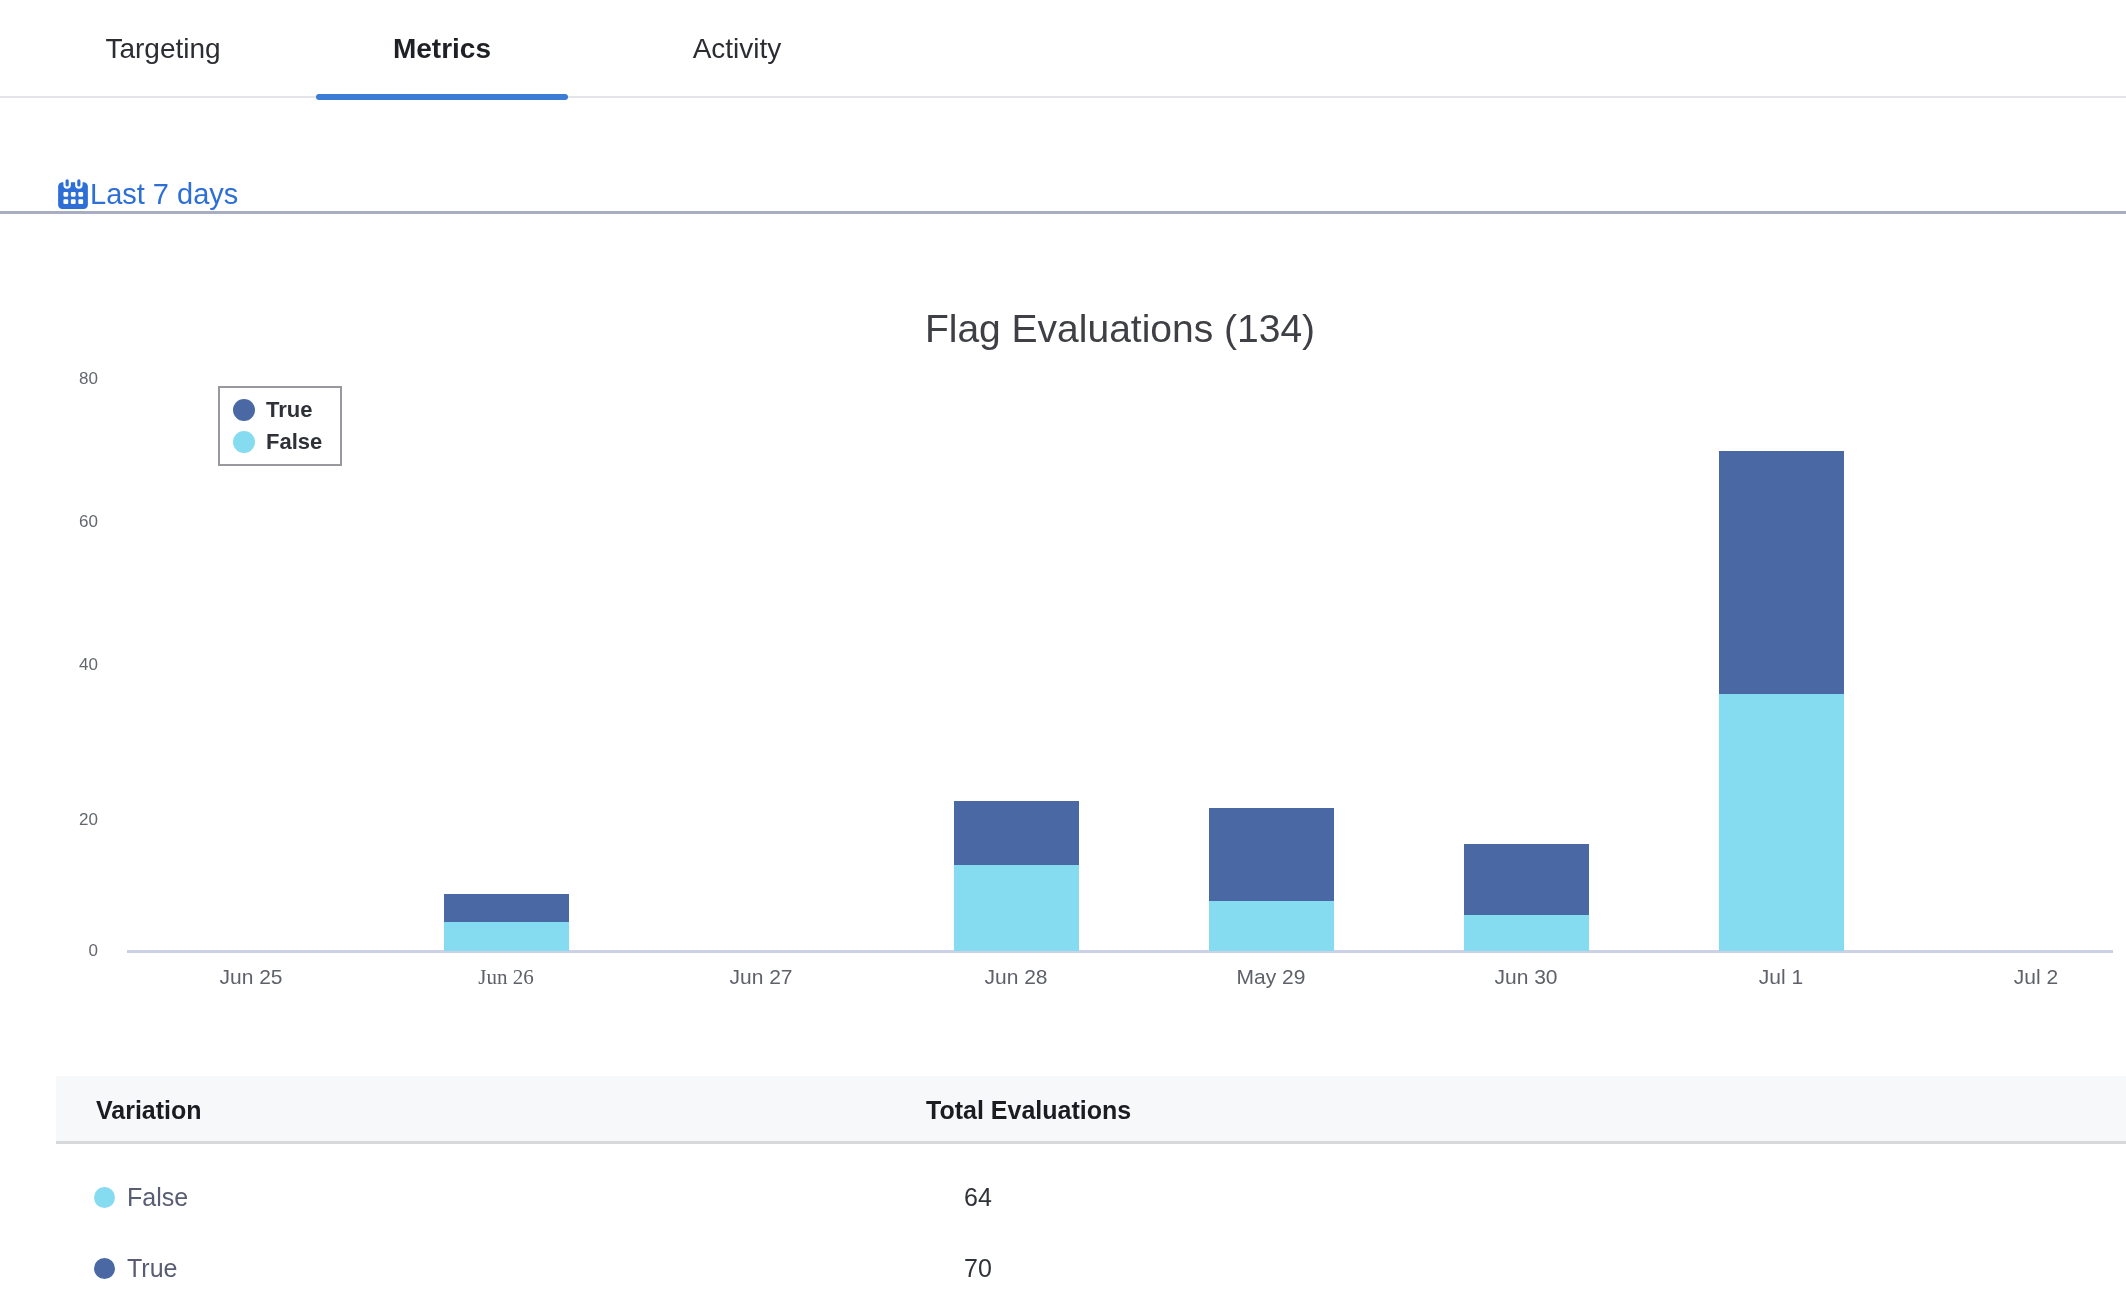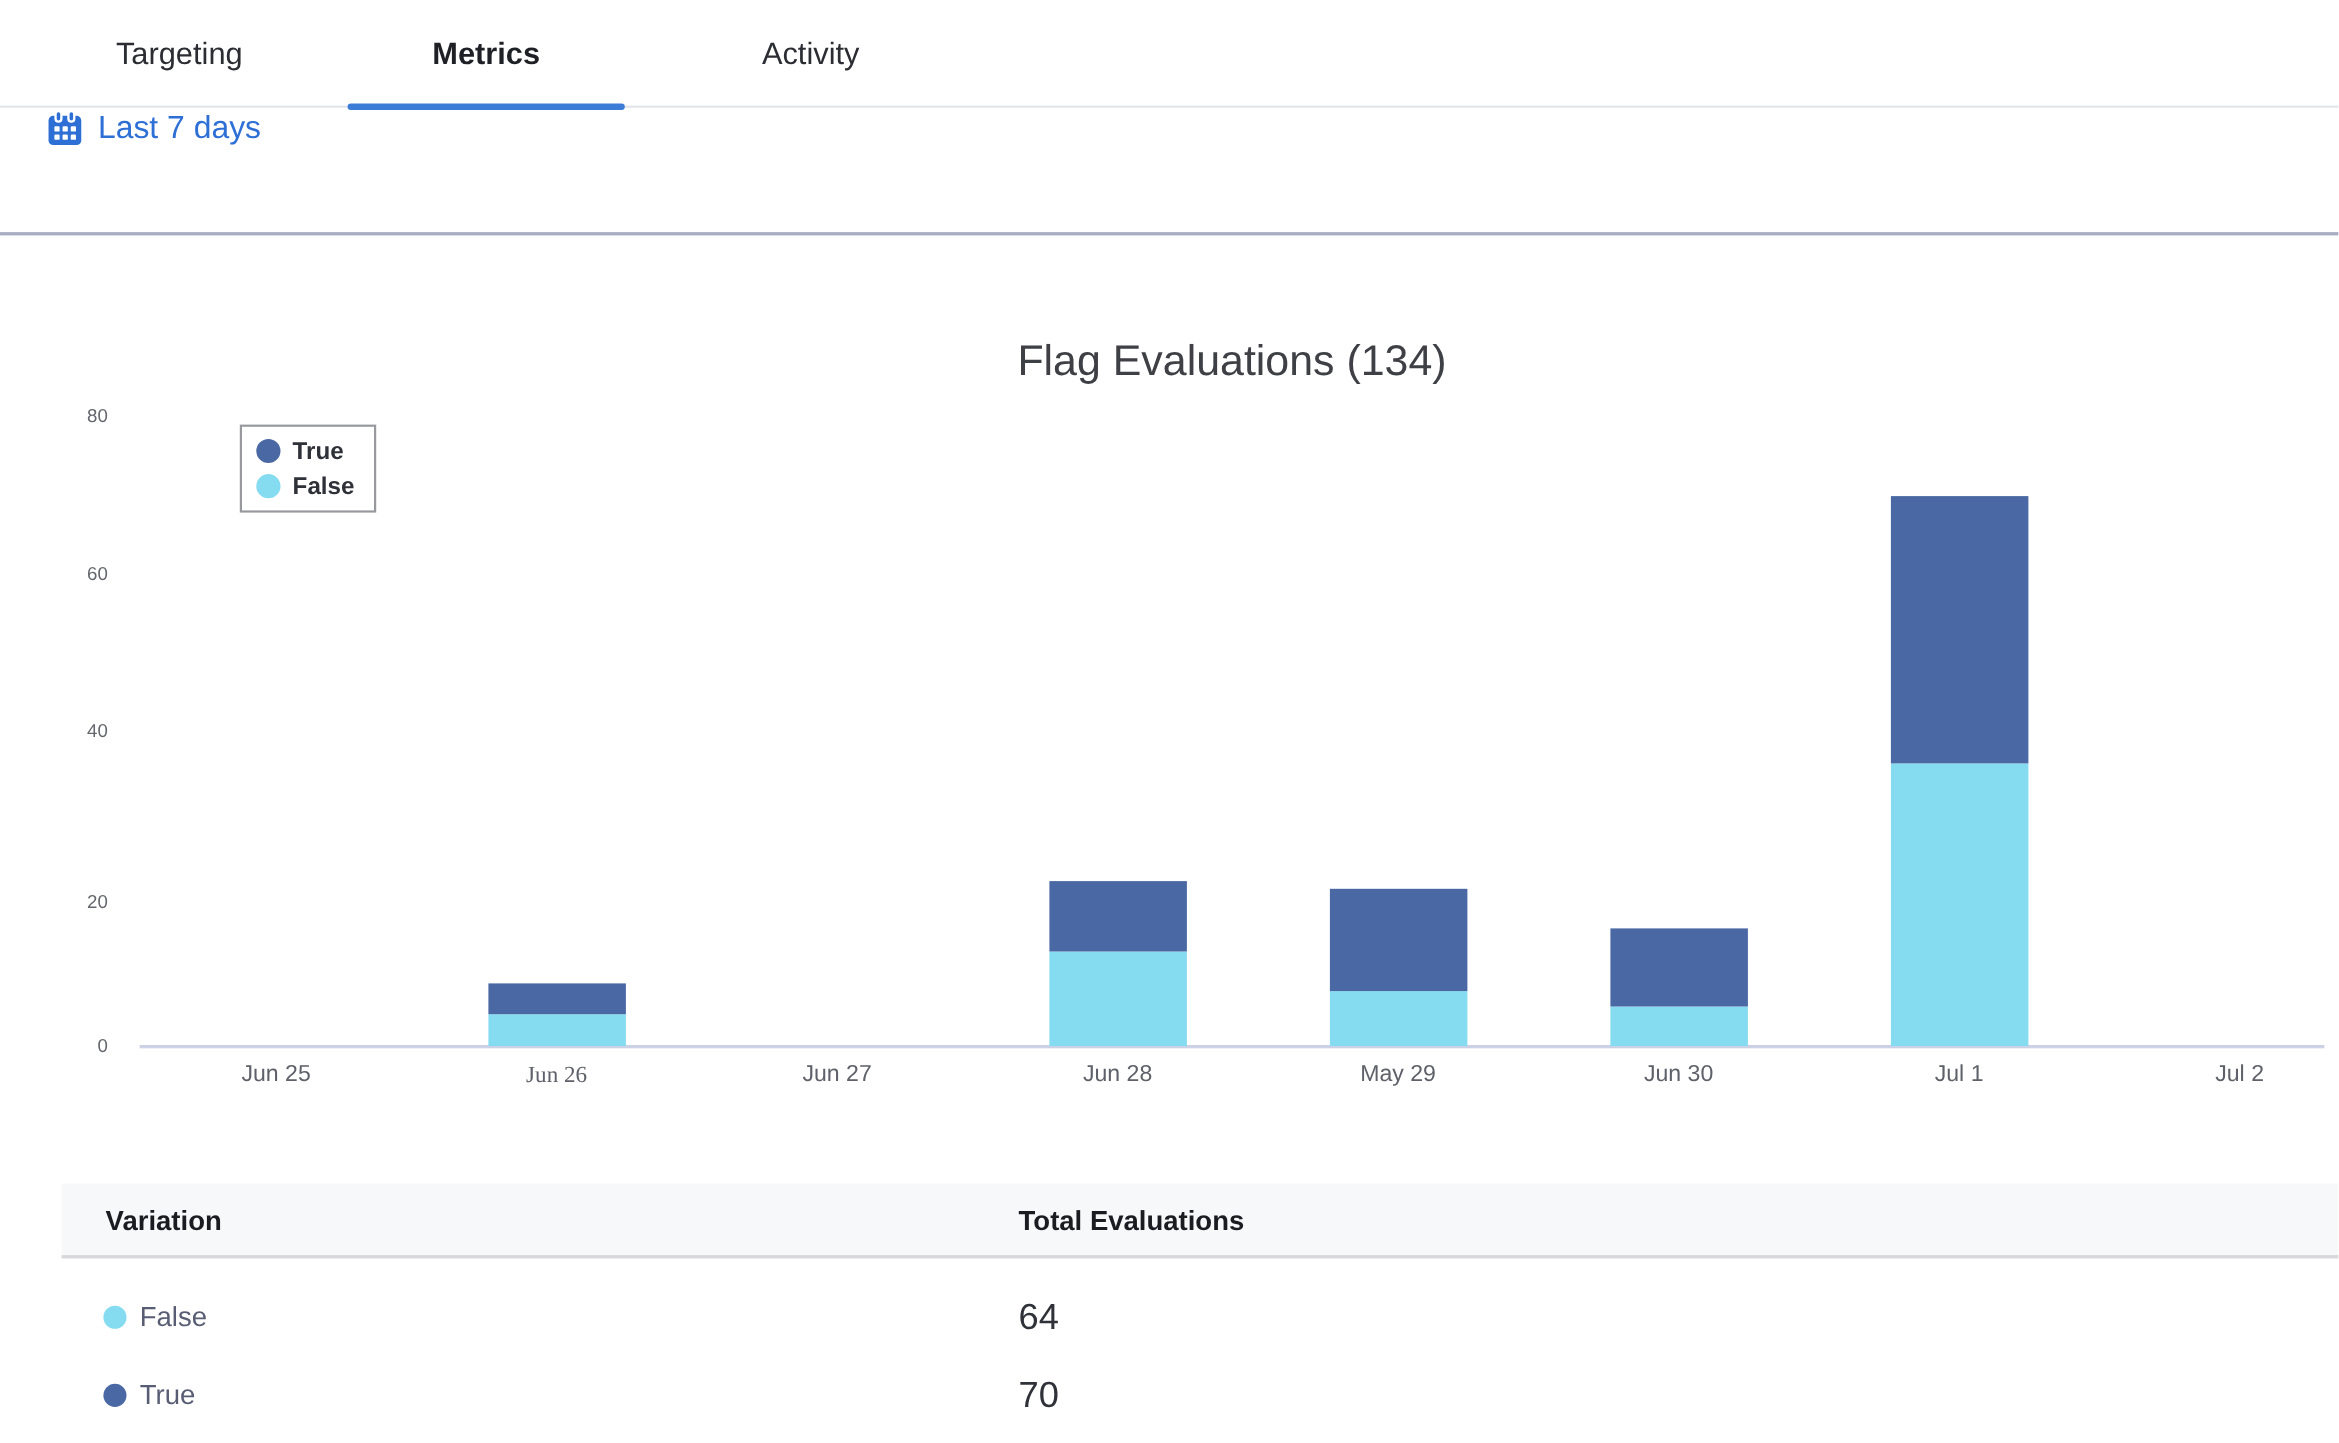--- a/index.html
+++ b/index.html
@@ -14,22 +14,22 @@
     display:flex; align-items:center; justify-content:center;
     font-size:28px; color:#2b2d33; cursor:pointer; }
   .tab.active { font-weight:bold; color:#1e2026; }
   .tab .underline { position:absolute; left:0; bottom:-2px; width:100%; height:6px;
     background:#3b7cd6; border-radius:3px; display:none; }
   .tab.active .underline { display:block; }
 
   
   .datebar { position:absolute; top:100px; left:0; width:2126px; height:114px;
     border-bottom:3px solid #a9adc2; background:#fff; }
-  .datefilter { position:absolute; left:42px; top:0; height:111px;
-    display:flex; align-items:flex-start; gap:13px; cursor:pointer; }
+  .datefilter { position:absolute; left:56px; top:0; height:111px;
+    display:flex; align-items:flex-end; cursor:pointer; }
   .datefilter svg { display:block; }
   .datefilter .datelabel { font-size:29px; color:#2e6fd6; }
 
   
   .chart { position:absolute; top:0; left:0; width:2126px; height:1076px; }
   .chart-title { position:absolute; left:120px; top:307px; width:2000px;
     text-align:center; font-size:39px; color:#3f4045; }
   .legend { position:absolute; left:218px; top:386px; width:124px;
     border:2px solid #98999e; background:#fff; padding:8px 8px 8px 13px;
     display:flex; flex-direction:column; gap:4px; }
@@ -50,22 +50,22 @@
     background:#f7f8f9; border-bottom:3px solid #d6d8da; }
   .tbl-head .h1, .tbl-head .h2 { position:absolute; top:0; height:68px; line-height:68px;
     font-size:25px; font-weight:bold; color:#1a1c22; }
   .tbl-head .h1 { left:40px; }
   .tbl-head .h2 { left:870px; }
   .tbl-row { position:absolute; left:56px; width:2070px; height:70px; }
   .tbl-row .cell-label { position:absolute; left:38px; top:0; height:70px;
     display:flex; align-items:center; gap:12px; }
   .row-dot { width:21px; height:21px; border-radius:50%; }
   .row-name { font-size:25px; color:#585d74; }
-  .row-value { position:absolute; left:870px; top:0; height:70px; line-height:70px;
-    font-size:33px; color:#303239; }
+  .row-value { position:absolute; left:908px; top:0; height:70px; line-height:70px;
+    font-size:25px; color:#303239; }
 </style>
 </head>
 <body>
 
 <div class="page">
 
   <header class="tabbar">
       <div class="tab active" style="left: 316px;">
         <span>Metrics</span>
         <div class="underline"></div>

